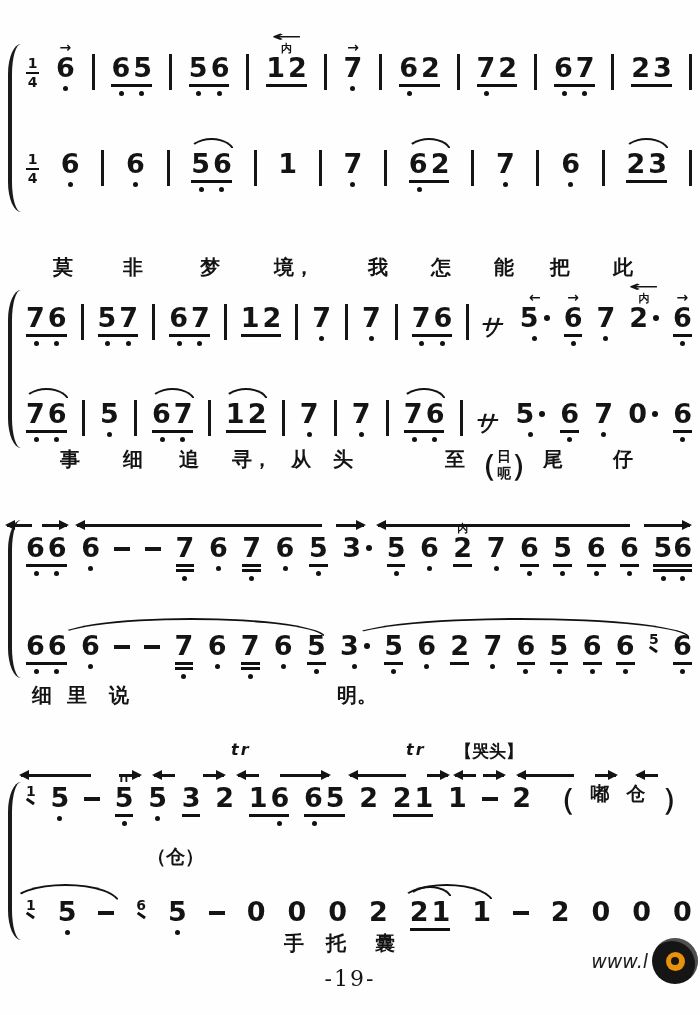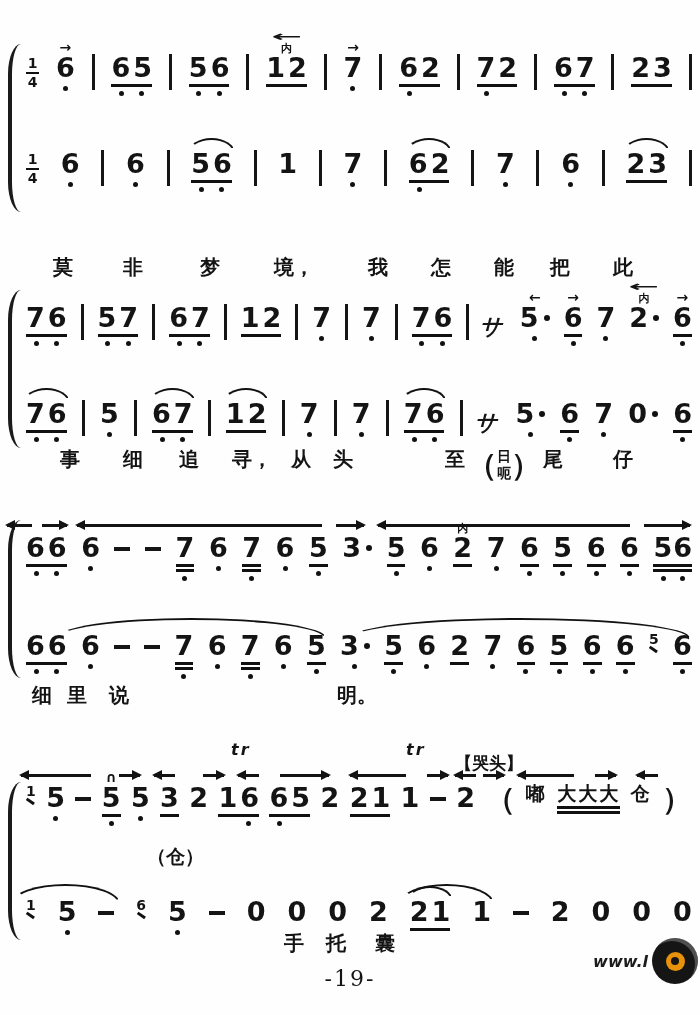--- a/index.html
+++ b/index.html
@@ -52,21 +52,21 @@
   .stackwrap .bigp{font-size:30px;font-weight:bold;}
   .stackcol{display:inline-flex;flex-direction:column;align-items:center;}
   .stackcol span{font-size:14px;font-weight:bold;line-height:1.15;}
   .slabel{position:absolute;font-weight:bold;white-space:nowrap;}
   .slabel.tr{font-style:italic;font-size:16px;letter-spacing:2px;}
   .slabel.sect{font-size:17px;}
   .extra{position:absolute;font-weight:bold;font-size:19px;white-space:nowrap;}
   .pagenum{position:absolute;top:966px;left:0;width:100%;text-align:center;
            font-family:"DejaVu Serif",serif;font-size:22px;letter-spacing:2px;}
   .wm{position:absolute;top:938px;right:2px;display:flex;align-items:center;gap:4px;}
-  .wm .www{font-style:italic;font-weight:bold;font-size:16px;color:#1c1c1c;}
+  .wm .www{font-style:italic;font-weight:normal;font-size:19px;color:#1c1c1c;}
   .disc{width:46px;height:46px;border-radius:50%;background:#151515;display:flex;
         align-items:center;justify-content:center;box-shadow:inset -3px 3px 0 rgba(255,255,255,.25);}
   .disc .ring{width:19px;height:19px;border-radius:50%;background:#e8920c;display:flex;
         align-items:center;justify-content:center;}
   .disc .hole{width:8px;height:8px;border-radius:50%;background:#151515;}
   .brand{font-weight:bold;font-size:30px;letter-spacing:1px;}
 </style>
 </head>
 <body>
 
@@ -1161,21 +1161,21 @@
           <div class="lyr" style="left: 6%;">细</div>
           <div class="lyr" style="left: 11%;">里</div>
           <div class="lyr" style="left: 17%;">说</div>
           <div class="lyr" style="left: 51%;">明。</div>
         </div>
       </div>
       <div class="system" style="top: 740px;">
         <div class="brace" style="top: 42px; height: 158px;"></div>
         <div class="slabel tr" style="left: 33%; top: 0px;">tr</div>
         <div class="slabel tr" style="left: 58%; top: 0px;">tr</div>
-        <div class="slabel sect" style="left: 65%; top: 0px; margin-top: 12px;">【哭头】</div>
+        <div class="slabel sect" style="left: 65%; top: 0px;">【哭头】</div>
         <div class="extra" style="left: 21%; top: 104px;">（仓）</div>
         <div class="mline" style="top: 26px;">
           <div class="tok grace">
             <div class="tzone"></div>
             <div class="body">
               <div class="num">1</div>
             </div>
             <div class="ghook"></div>
           </div>
           <div class="tok note">
@@ -1290,30 +1290,20 @@
           <div class="tok paren">
             <div class="tzone"></div>
             <div class="body">
               <div class="num">（</div>
             </div>
           </div>
           <div class="tok cjk">
             <div class="tzone"></div>
             <div class="body">
               <div class="num">嘟</div>
-            </div>
-          </div>
-          <div class="tok cjk">
-            <div class="tzone"></div>
-            <div class="body">
-              <div class="num">大大大</div>
-            </div>
-            <div class="uls">
-              <i></i>
-              <i></i>
             </div>
           </div>
           <div class="tok cjk">
             <div class="tzone"></div>
             <div class="body">
               <div class="num">仓</div>
             </div>
           </div>
           <div class="tok paren">
             <div class="tzone"></div>

